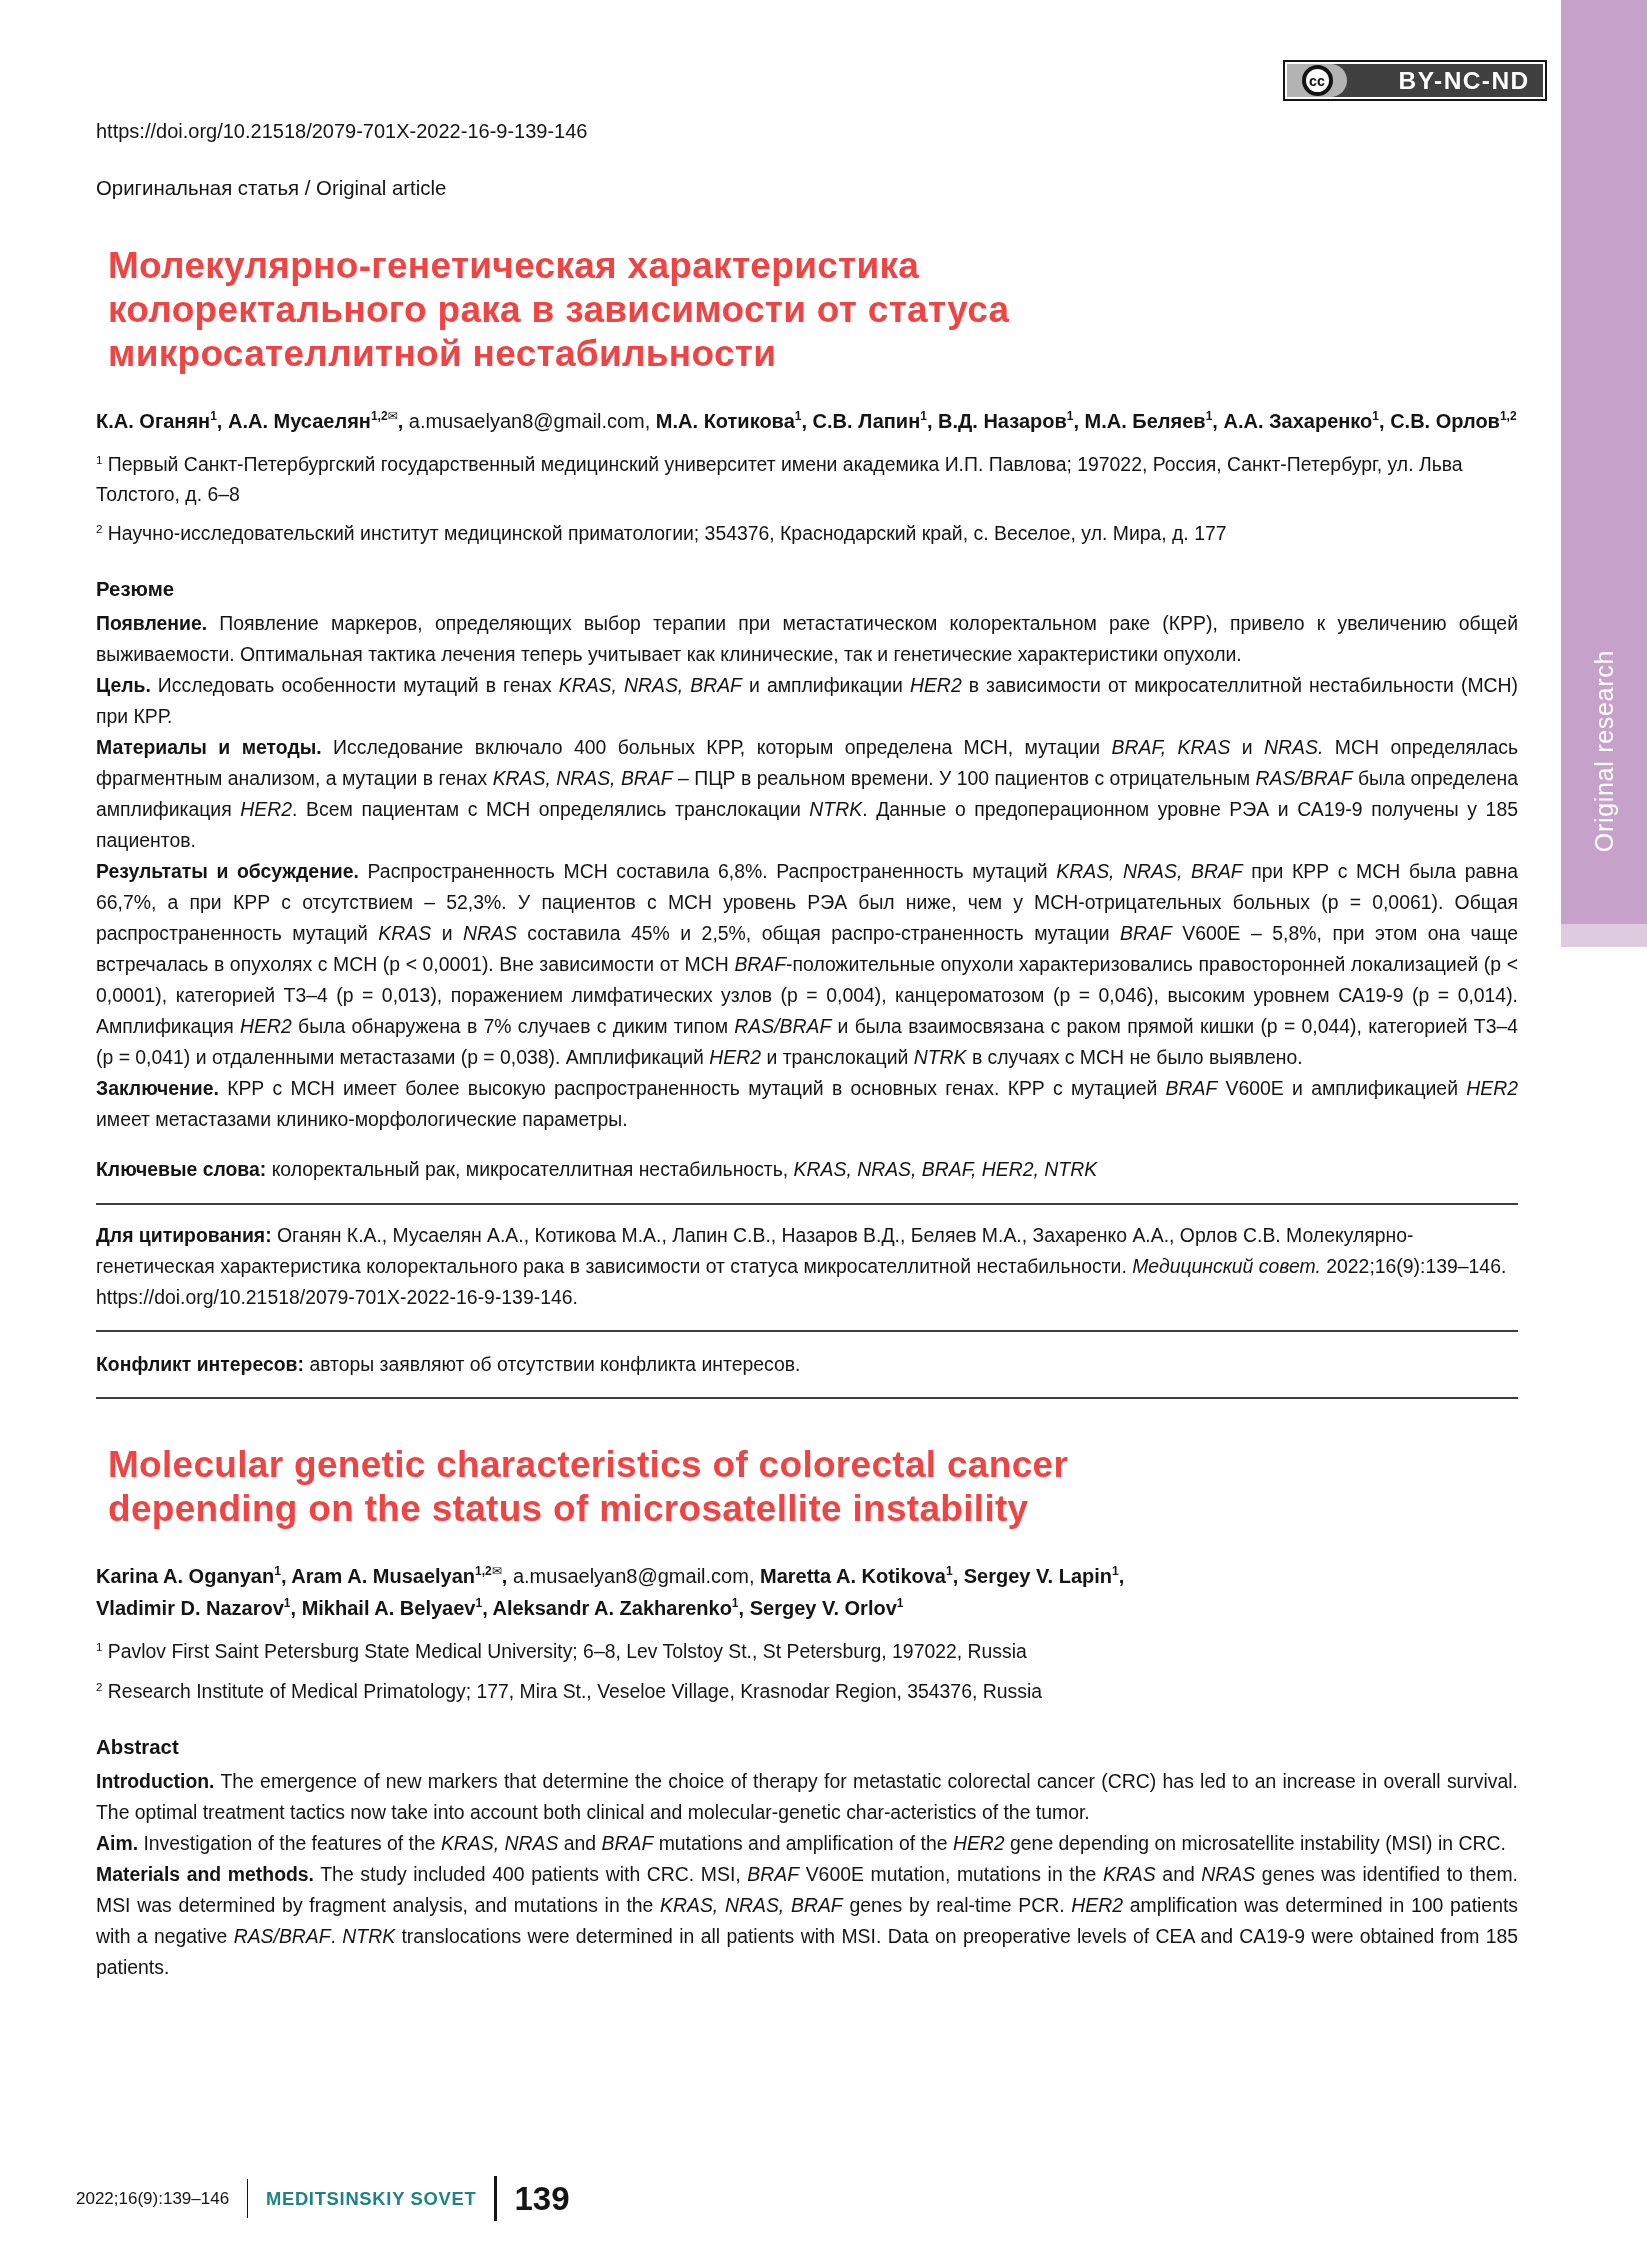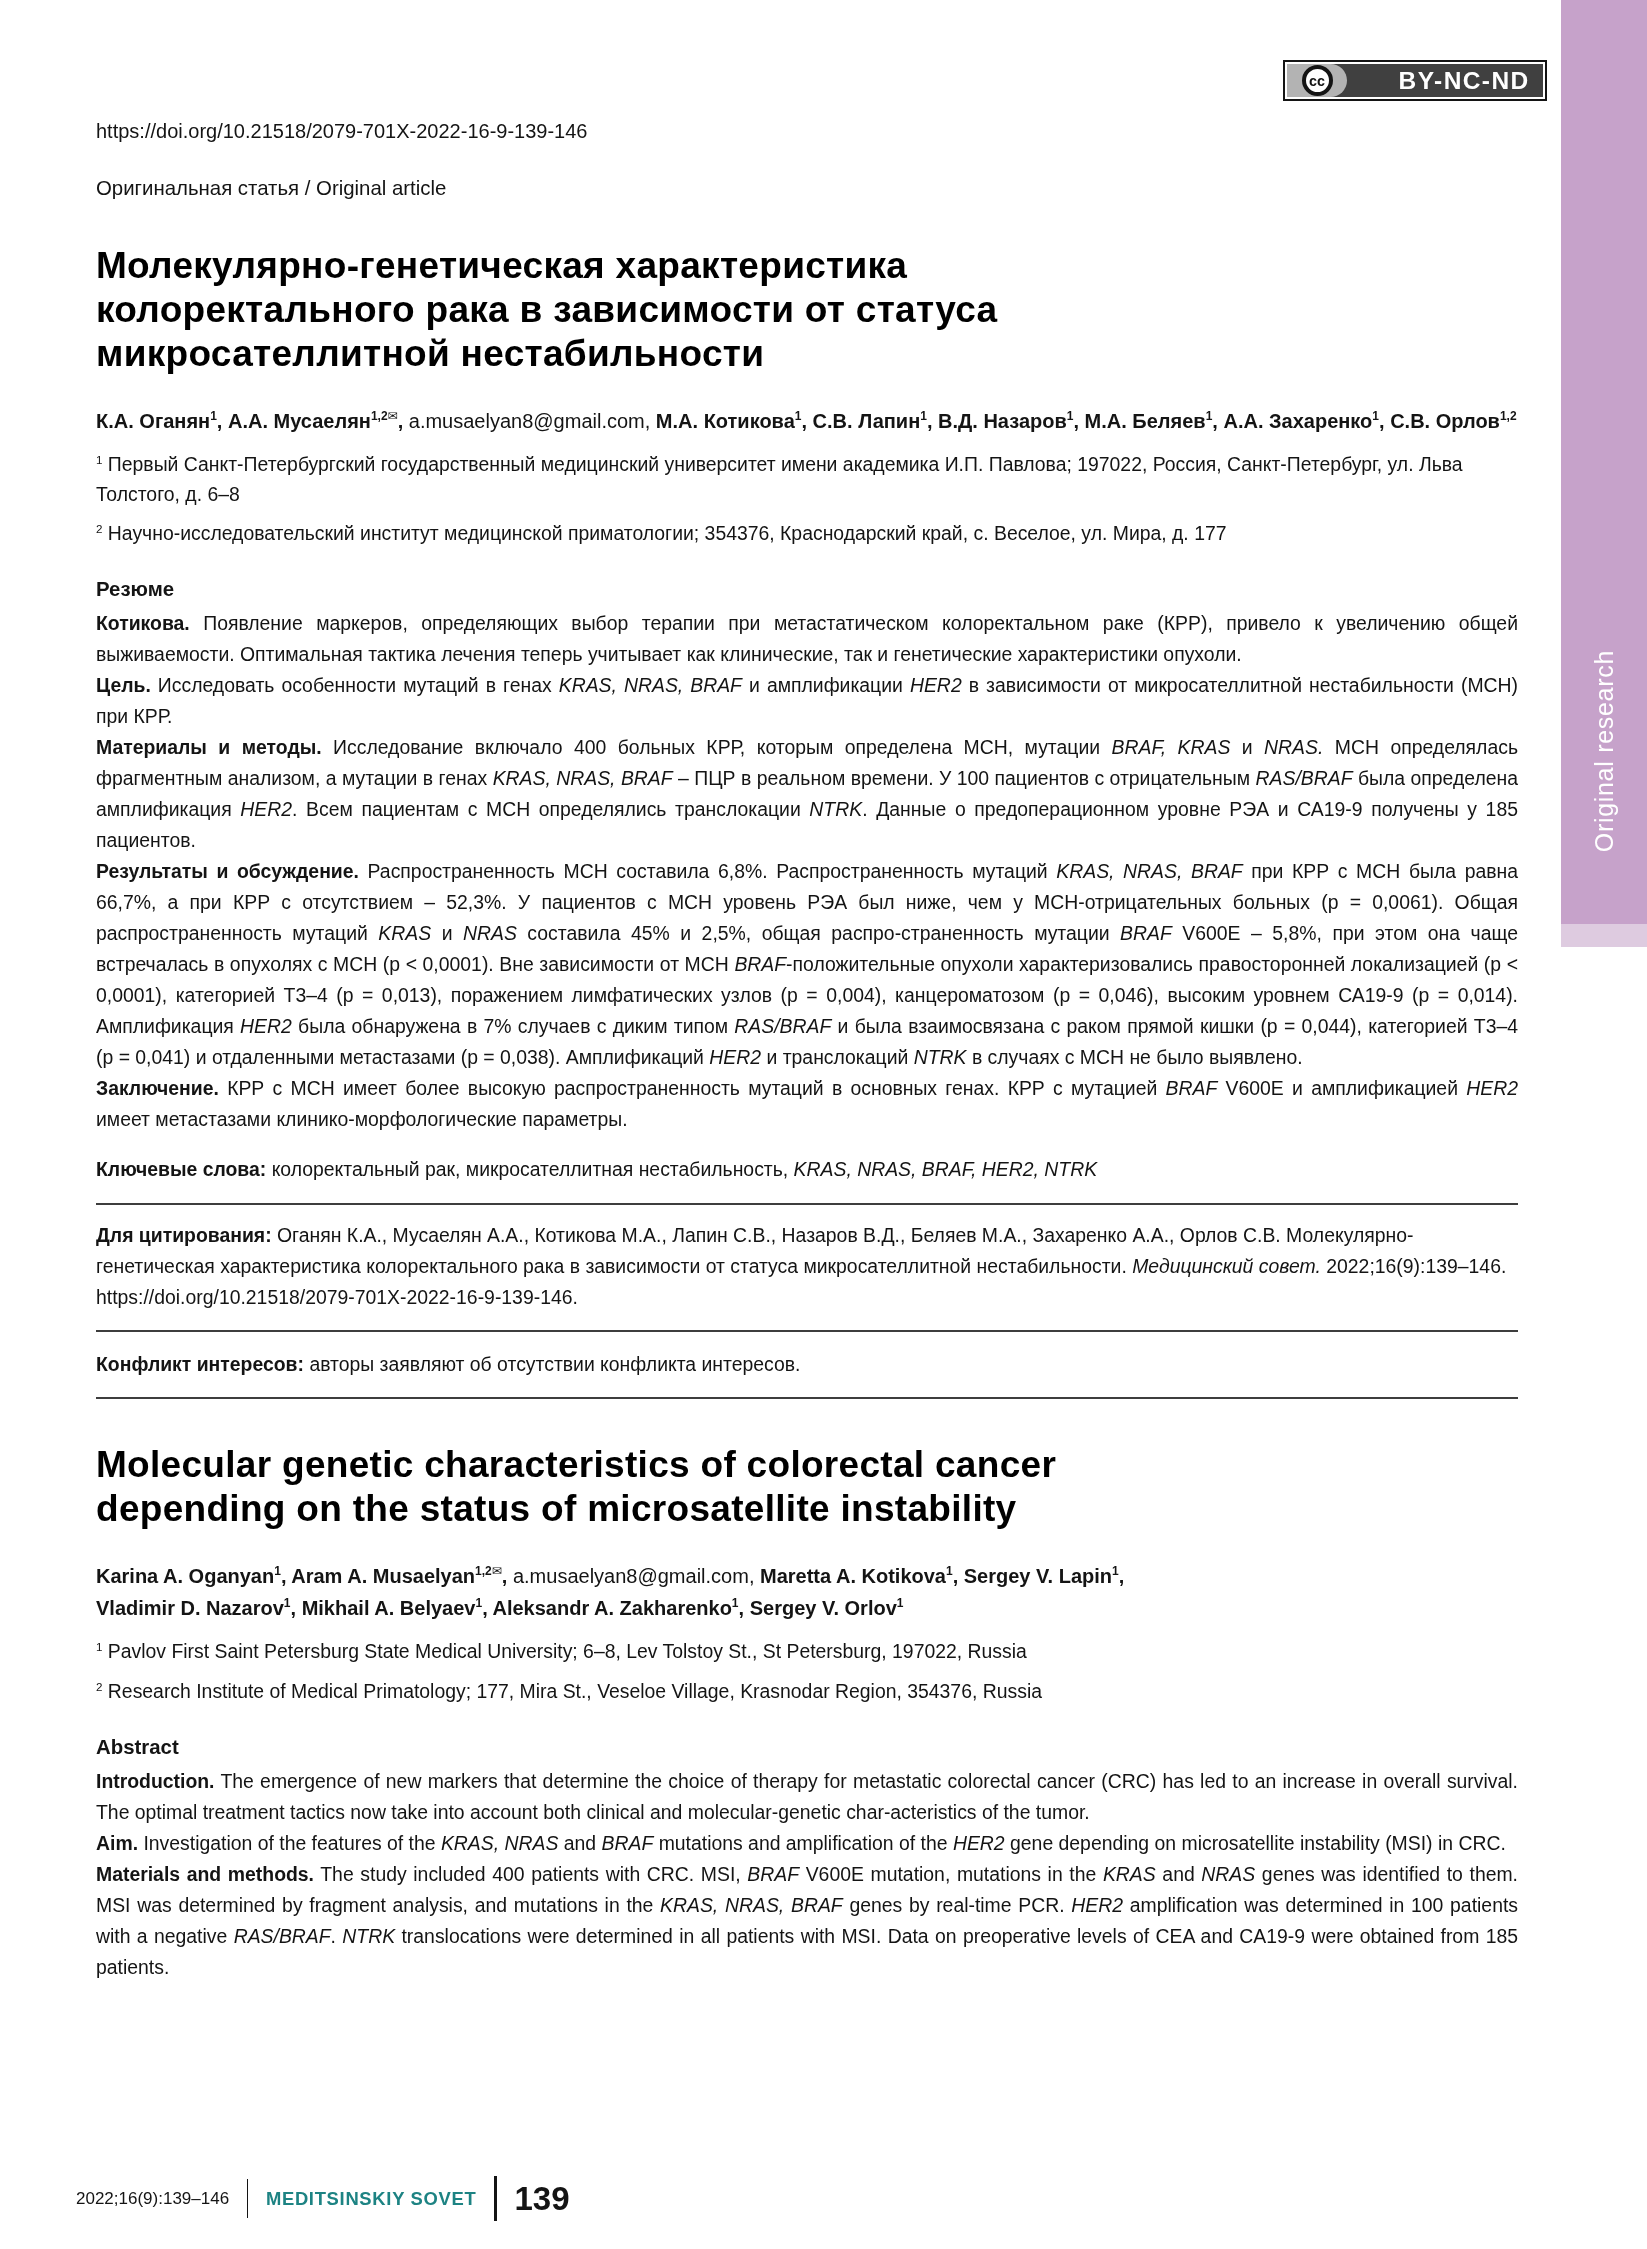--- a/index.html
+++ b/index.html
@@ -31,21 +31,21 @@
     letter-spacing:0;
   }
   .cc-text{color:#ffffff;font-weight:700;font-size:24.5px;letter-spacing:1.4px;display:flex;align-items:center;padding:0 13.6px;}
 
   .content{position:absolute;left:96px;top:0;width:1422px;}
 
   .doi{padding-top:120px;font-size:20px;}
   .article-type{margin-top:34px;font-size:20.4px;}
 
   .accent-title{
-    margin:0;font-weight:700;color:#000000;white-space:pre-line;
+    margin:12px;font-weight:700;color:#ef4444;white-space:pre-line;
     font-size:37px;line-height:44px;letter-spacing:0.3px;
   }
   .title-ru{margin-top:44px;}
   .title-en{margin-top:44px;}
 
   .authors{margin:28.6px 0 0 0;font-size:20px;line-height:32px;}
   .affil{margin:12.2px 0 0 0;font-size:19.4px;line-height:30px;}
   .affil + .affil{margin-top:9.5px;}
 
   .abs-head{margin:30px 0 0 0;font-size:20.4px;font-weight:700;}
@@ -102,21 +102,21 @@
 колоректального рака в зависимости от статуса
 микросателлитной нестабильности</h1>
 
     <p class="authors"><span style="font-weight: 700;">К.А. Оганян</span><sup style="font-weight: 700;">1</sup><span style="font-weight: 700;">, </span><span style="font-weight: 700;">А.А. Мусаелян</span><sup style="font-weight: 700;">1,2</sup><sup>✉</sup><span style="font-weight: 700;">, </span><span>a.musaelyan8@gmail.com, </span><span style="font-weight: 700;">М.А. Котикова</span><sup style="font-weight: 700;">1</sup><span style="font-weight: 700;">, </span><span style="font-weight: 700;">С.В. Лапин</span><sup style="font-weight: 700;">1</sup><span style="font-weight: 700;">, </span><span style="font-weight: 700;">В.Д. Назаров</span><sup style="font-weight: 700;">1</sup><span style="font-weight: 700;">, </span><span style="font-weight: 700;">М.А. Беляев</span><sup style="font-weight: 700;">1</sup><span style="font-weight: 700;">, </span><span style="font-weight: 700;">А.А. Захаренко</span><sup style="font-weight: 700;">1</sup><span style="font-weight: 700;">, </span><span style="font-weight: 700;">С.В. Орлов</span><sup style="font-weight: 700;">1,2</sup></p>
 
     <p class="affil"><sup>1</sup><span> Первый Санкт-Петербургский государственный медицинский университет имени академика И.П. Павлова; 197022, Россия, Санкт-Петербург, ул. Льва Толстого, д. 6–8</span></p>
     <p class="affil"><sup>2</sup><span> Научно-исследовательский институт медицинской приматологии; 354376, Краснодарский край, с. Веселое, ул. Мира, д. 177</span></p>
 
     <h2 class="abs-head">Резюме</h2>
     <div class="body-text">
-      <p><span style="font-weight: 700;">Котикова.</span><span> Появление маркеров, определяющих выбор терапии при метастатическом колоректальном раке (КРР), привело к увеличению общей выживаемости. Оптимальная тактика лечения теперь учитывает как клинические, так и генетические характеристики опухоли.</span></p>
+      <p><span style="font-weight: 700;">Появление.</span><span> Появление маркеров, определяющих выбор терапии при метастатическом колоректальном раке (КРР), привело к увеличению общей выживаемости. Оптимальная тактика лечения теперь учитывает как клинические, так и генетические характеристики опухоли.</span></p>
       <p><span style="font-weight: 700;">Цель.</span><span> Исследовать особенности мутаций в генах </span><span style="font-style: italic;">KRAS, NRAS, BRAF</span><span> и амплификации </span><span style="font-style: italic;">HER2</span><span> в зависимости от микросателлитной нестабильности (МСН) при КРР.</span></p>
       <p><span style="font-weight: 700;">Материалы и методы.</span><span> Исследование включало 400 больных КРР, которым определена МСН, мутации </span><span style="font-style: italic;">BRAF, KRAS</span><span> и </span><span style="font-style: italic;">NRAS.</span><span> МСН определялась фрагментным анализом, а мутации в генах </span><span style="font-style: italic;">KRAS, NRAS, BRAF</span><span> – ПЦР в реальном времени. У 100 пациентов с отрицательным </span><span style="font-style: italic;">RAS/BRAF</span><span> была определена амплификация </span><span style="font-style: italic;">HER2</span><span>. Всем пациентам с МСН определялись транслокации </span><span style="font-style: italic;">NTRK</span><span>. Данные о предоперационном уровне РЭА и СА19-9 получены у 185 пациентов.</span></p>
       <p><span style="font-weight: 700;">Результаты и обсуждение.</span><span> Распространенность МСН составила 6,8%. Распространенность мутаций </span><span style="font-style: italic;">KRAS, NRAS, BRAF</span><span> при КРР с МСН была равна 66,7%, а при КРР с отсутствием – 52,3%. У пациентов с МСН уровень РЭА был ниже, чем у МСН-отрицательных больных (p = 0,0061). Общая распространенность мутаций </span><span style="font-style: italic;">KRAS</span><span> и </span><span style="font-style: italic;">NRAS</span><span> составила 45% и 2,5%, общая распро-страненность мутации </span><span style="font-style: italic;">BRAF</span><span> V600E – 5,8%, при этом она чаще встречалась в опухолях с МСН (p &lt; 0,0001). Вне зависимости от МСН </span><span style="font-style: italic;">BRAF</span><span>-положительные опухоли характеризовались правосторонней локализацией (p &lt; 0,0001), категорией T3–4 (p = 0,013), поражением лимфатических узлов (p = 0,004), канцероматозом (p = 0,046), высоким уровнем СА19-9 (p = 0,014). Амплификация </span><span style="font-style: italic;">HER2</span><span> была обнаружена в 7% случаев с диким типом </span><span style="font-style: italic;">RAS/BRAF</span><span> и была взаимосвязана с раком прямой кишки (p = 0,044), категорией T3–4 (p = 0,041) и отдаленными метастазами (p = 0,038). Амплификаций </span><span style="font-style: italic;">HER2</span><span> и транслокаций </span><span style="font-style: italic;">NTRK</span><span> в случаях с МСН не было выявлено.</span></p>
       <p><span style="font-weight: 700;">Заключение.</span><span> КРР с МСН имеет более высокую распространенность мутаций в основных генах. КРР с мутацией </span><span style="font-style: italic;">BRAF</span><span> V600E и амплификацией </span><span style="font-style: italic;">HER2</span><span> имеет метастазами клинико-морфологические параметры.</span></p>
     </div>
 
     <p class="keywords"><span style="font-weight: 700;">Ключевые слова:</span><span> колоректальный рак, микросателлитная нестабильность, </span><span style="font-style: italic;">KRAS, NRAS, BRAF, HER2, NTRK</span></p>
 
     <hr class="rule">
 

